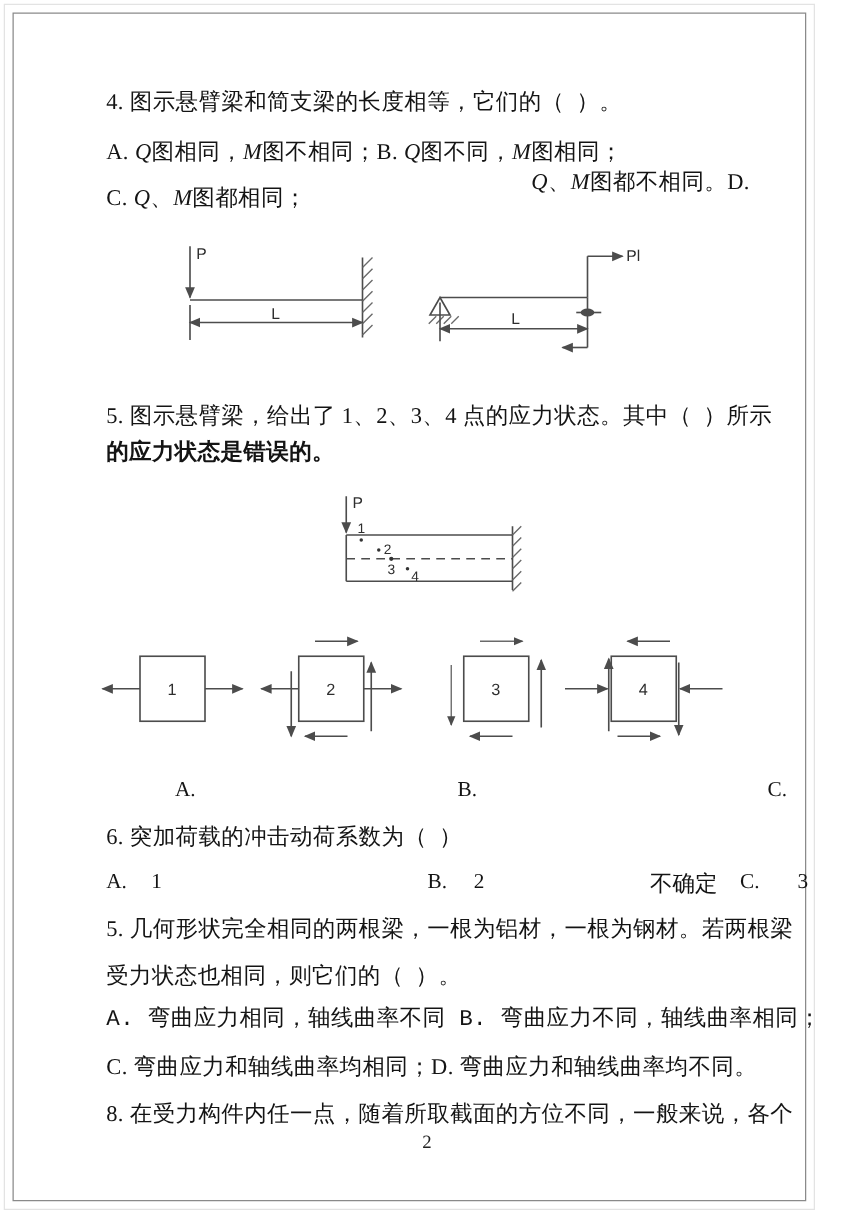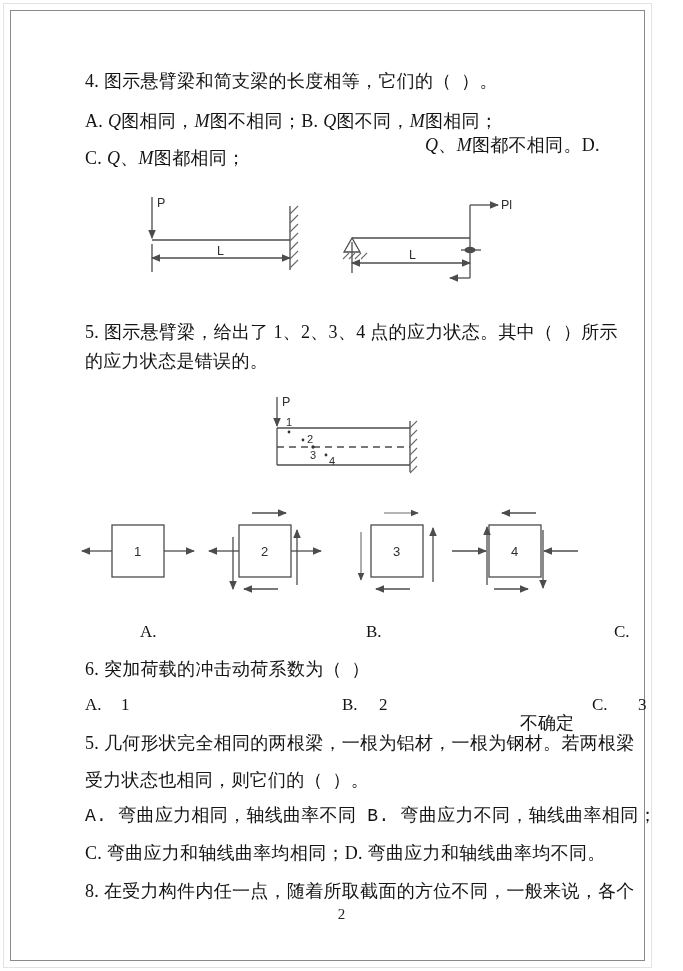--- a/index.html
+++ b/index.html
@@ -71,21 +71,21 @@
     <line x1="126" y1="62" x2="146" y2="62"></line>
     <ellipse class="filled" cx="135" cy="62" rx="5.5" ry="3.2"></ellipse>
     <line x1="135" y1="50" x2="135" y2="90"></line>
     <line x1="135" y1="90" x2="115" y2="90" marker-end="url(#arr)"></line>
     <line x1="17" y1="54" x2="17" y2="85"></line>
     <line x1="17" y1="75" x2="135" y2="75" marker-start="url(#arr)" marker-end="url(#arr)"></line>
     <text class="lbl" x="74" y="71">L</text>
   </svg>
 
   <div class="tline" style="left:85px; top:311px;margin-top:11px;">5. 图示悬臂梁，给出了 1、2、3、4 点的应力状态。其中（  ）所示</div>
-  <div class="tline" style="left:85px; top:351px;">的应力状态是错误的。</div>
+  <div class="tline" style="left:85px; top:351px;font-weight:bold;">的应力状态是错误的。</div>
 
   <svg class="diag" style="left:263px; top:393px;" width="165" height="95">
     <line x1="14" y1="4" x2="14" y2="33" marker-end="url(#arr)"></line>
     <text class="lbl" x="19" y="13">P</text>
     <line x1="14" y1="35" x2="147" y2="35"></line>
     <line x1="14" y1="72" x2="147" y2="72"></line>
     <line x1="14" y1="35" x2="14" y2="72"></line>
     <line x1="14" y1="54" x2="147" y2="54" stroke-dasharray="7,5"></line>
     <line x1="147" y1="28" x2="147" y2="79"></line>
     <path class="thin" d="M147,35 l7,-7 M147,44 l7,-7 M147,53 l7,-7 M147,62 l7,-7 M147,71 l7,-7 M147,80 l7,-7"></path>
@@ -140,21 +140,21 @@
   <div class="abs-span" style="left:140px; top:622px;">A.</div>
   <div class="abs-span" style="left:366px; top:622px;">B.</div>
   <div class="abs-span" style="left:614px; top:622px;">C.</div>
 
   <div class="tline" style="left:85px; top:659px;">6. 突加荷载的冲击动荷系数为（  ）</div>
   <div>
     <span class="abs-span" style="left:85px; top:695px;">A.</span>
     <span class="abs-span" style="left:121px; top:695px;">1</span>
     <span class="abs-span" style="left:342px; top:695px;">B.</span>
     <span class="abs-span" style="left:379px; top:695px;">2</span>
-    <span class="abs-span" style="left:520px; top:695px; font-size:18px;margin-top:16px;">不确定</span>
+    <span class="abs-span" style="left:520px; top:695px; font-size:18px;">不确定</span>
     <span class="abs-span" style="left:592px; top:695px;">C.</span>
     <span class="abs-span" style="left:638px; top:695px;">3</span>
   </div>
 
   <div class="tline" style="left:85px; top:733px;">5. 几何形状完全相同的两根梁，一根为铝材，一根为钢材。若两根梁</div>
   <div class="tline" style="left:85px; top:770px;">受力状态也相同，则它们的（  ）。</div>
   <div class="tline" style="left:85px; top:806px;font-family:Liberation Mono, monospace;">A. 弯曲应力相同，轴线曲率不同 B. 弯曲应力不同，轴线曲率相同；</div>
   <div class="tline" style="left:85px; top:843px;">C. 弯曲应力和轴线曲率均相同；D. 弯曲应力和轴线曲率均不同。</div>
 
   <div class="tline" style="left:85px; top:881px;">8. 在受力构件内任一点，随着所取截面的方位不同，一般来说，各个</div>

